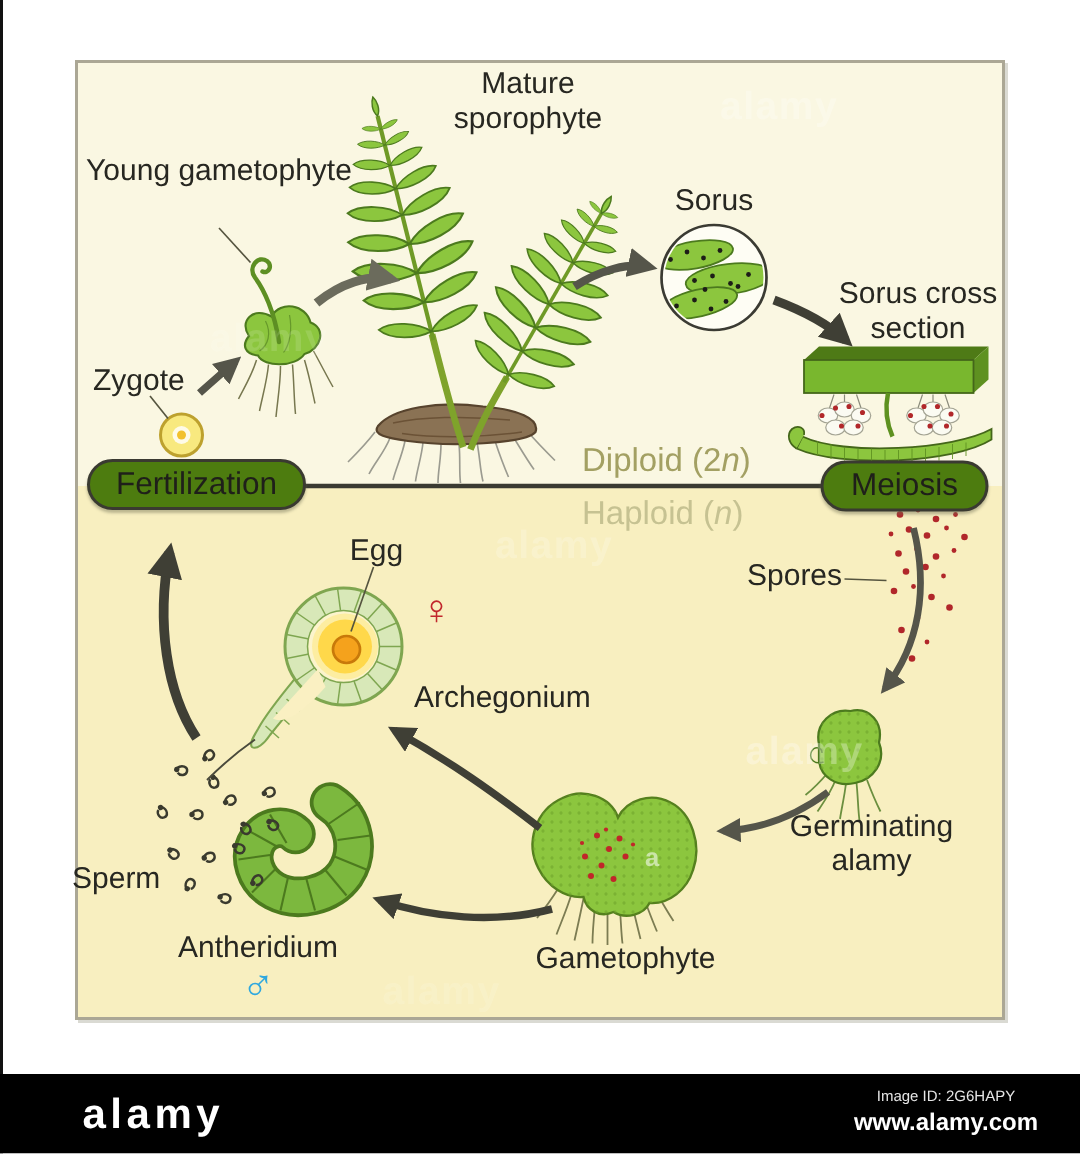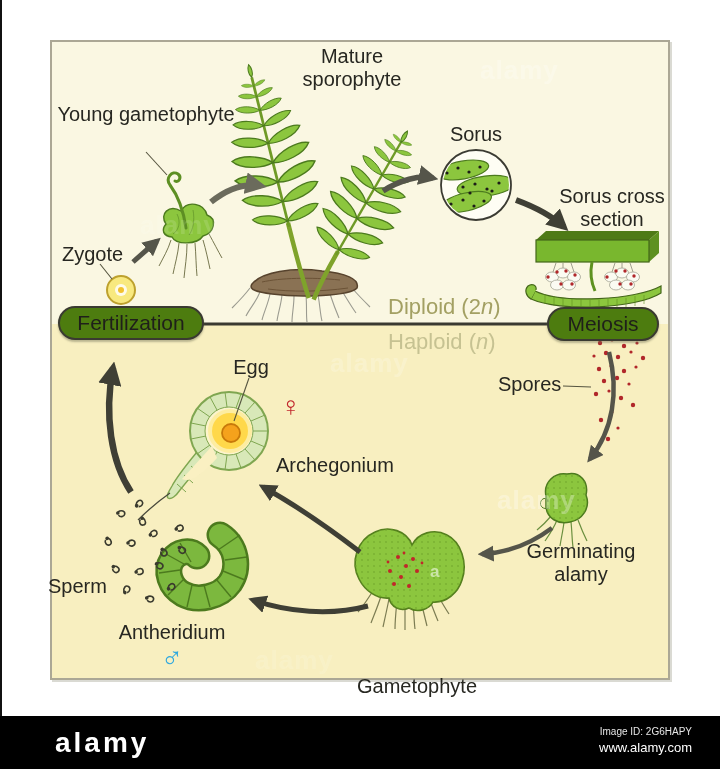--- a/index.html
+++ b/index.html
@@ -19,23 +19,23 @@
   .stage{position:absolute;font-size:22px;white-space:nowrap;}
   .stage .it{font-style:italic;}
   .pill{position:absolute;background:#4d7c0f;border:2.5px solid #3A3A31;border-radius:18px;
        display:flex;align-items:center;justify-content:center;font-size:21px;color:#1F1F1A;
        box-sizing:border-box;box-shadow:0 2px 2px rgba(110,110,85,.45);}
   .sym{position:absolute;font-weight:700;transform:translateX(-50%);}
   .wm{position:absolute;font-weight:700;font-size:26px;color:#ffffff;letter-spacing:1px;}
   .footer-bar{position:absolute;left:0;top:716px;width:720px;height:53px;background:#000;}
   .alamy-logo{position:absolute;left:55px;top:11px;color:#fff;font-weight:700;
        font-size:28px;letter-spacing:3px;}
-  .footer-meta{position:absolute;right:28px;top:10px;text-align:right;color:#e6e6e6;}
+  .footer-meta{position:absolute;right:28px;top:10px;text-align:center;color:#e6e6e6;}
   .footer-meta .iid{font-size:10px;margin-bottom:3px;}
-  .footer-meta .url{font-size:13px;font-weight:400;color:#fff;}
+  .footer-meta .url{font-size:16px;font-weight:700;color:#fff;}
 </style>
 </head>
 <body>
 
 <div class="edge-strip"></div>
 
 <div class="zone" style="left:51px;top:41px;width:618px;height:283px;background:#FAF7E2;"></div>
 <div class="zone" style="left:51px;top:324px;width:618px;height:355px;background:#F8EFC0;"></div>
 
 <svg class="art" width="720" height="769" viewBox="0 0 720 769">
@@ -412,21 +412,21 @@
 <div class="stage" style="left:388px;top:329px;color:#C6C292;">
   <span>Haploid (</span><span class="it">n</span><span>)</span>
 </div>
 <div class="lbl left" style="left:498px;top:373px;">
   <span>Spores</span>
 </div>
 <div class="lbl ctr" style="left:581px;top:540px;">
   <span>Germinating</span>
   <span>alamy</span>
 </div>
-<div class="lbl ctr" style="left:417px;top:628px;margin-top:47px;">
+<div class="lbl ctr" style="left:417px;top:628px;">
   <span>Gametophyte</span>
 </div>
 <div class="lbl ctr" style="left:172px;top:621px;">
   <span>Antheridium</span>
 </div>
 <div class="lbl left" style="left:48px;top:575px;">
   <span>Sperm</span>
 </div>
 <div class="lbl ctr" style="left:251px;top:356px;">
   <span>Egg</span>

